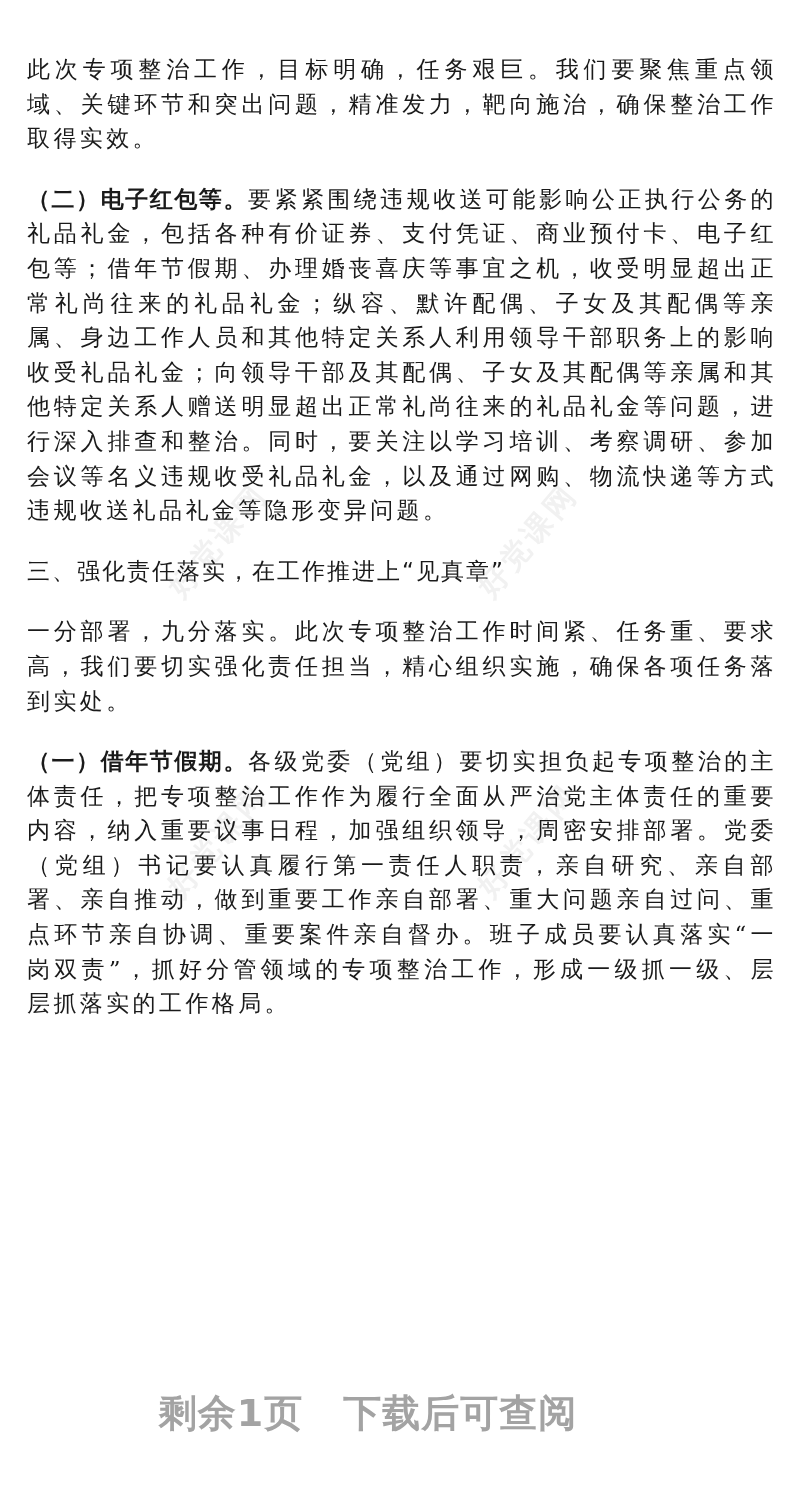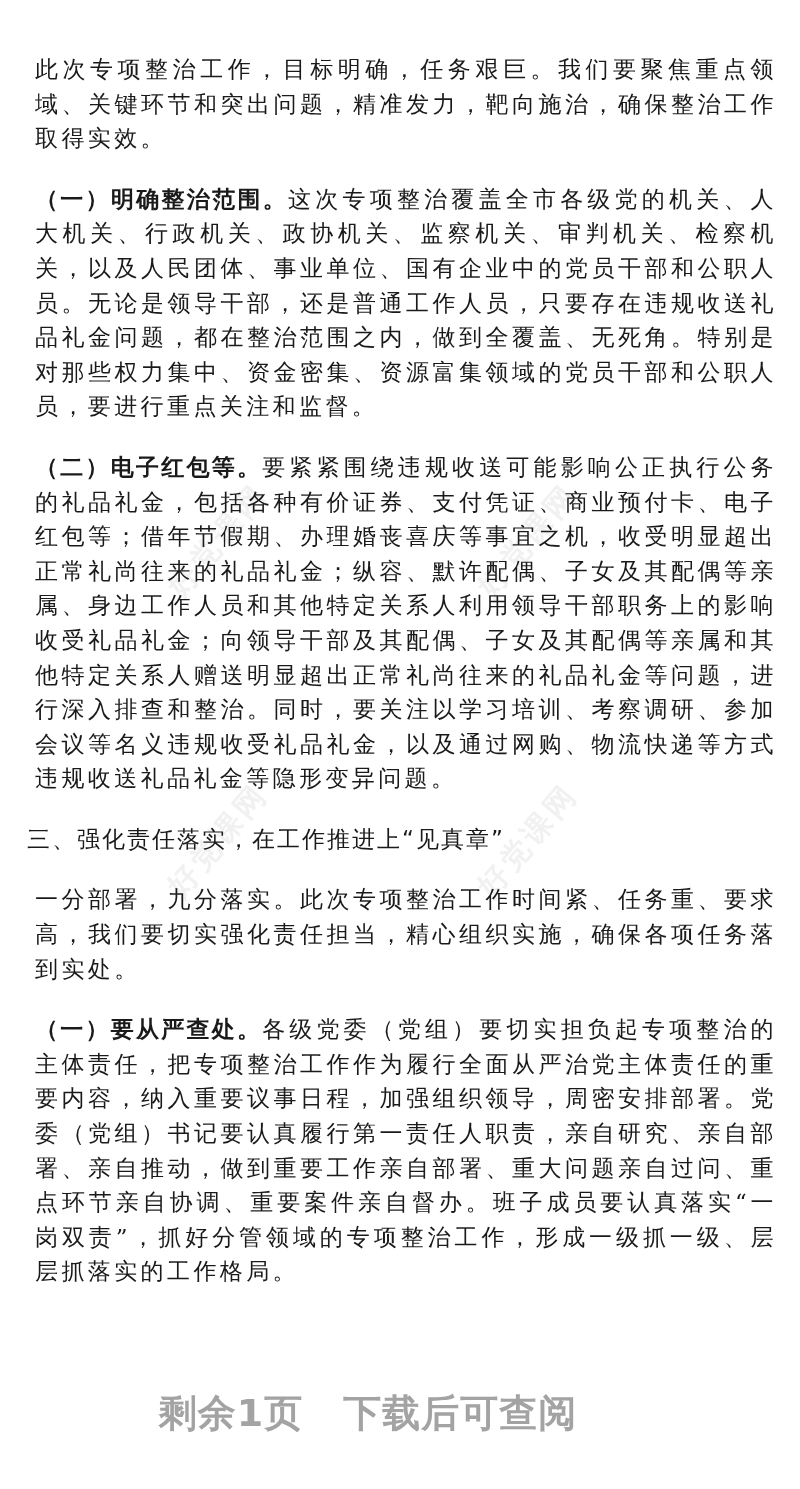--- a/index.html
+++ b/index.html
@@ -1,20 +1,20 @@
 <!DOCTYPE html>
 <html><head>
 <meta charset="utf-8">
 <style>
   html, body { margin: 0; padding: 0; background: #ffffff; }
   body { width: 800px; height: 1489px; position: relative; overflow: hidden;
          font-family: "DejaVu Serif", "Liberation Serif", serif; color: #1a1a1a; }
   .page { position: absolute; left: 27px; top: 52px; width: 750px; }
   .para { font-size: 23px; line-height: 34.6px; letter-spacing: 3.4px;
-          margin: 0 0 26px 8px; text-align: justify; text-justify: inter-character; }
+          margin: 0 0 26px 0; text-align: justify; text-justify: inter-character; }
   .para b { font-family: "DejaVu Sans", "Liberation Sans", sans-serif; font-weight: bold; letter-spacing: 1.5px; }
   .section-heading { font-size: 23px; line-height: 34.6px; letter-spacing: 2px;
           margin: 0 0 26px 0; font-family: "DejaVu Sans", "Liberation Sans", sans-serif; font-weight: 500; }
   .watermark { position: absolute; color: rgba(150,150,150,0.13); font-size: 30px; font-weight: bold;
                font-family: "DejaVu Sans", sans-serif; transform: rotate(-50deg); letter-spacing: 4px;
                pointer-events: none; white-space: nowrap; }
   .footer-note { position: absolute; left: 0; top: 1388px; width: 736px; text-align: center;
                  font-family: "DejaVu Sans", "Liberation Sans", sans-serif; font-weight: bold;
                  font-size: 38px; color: #a3a3a3; letter-spacing: 1px; }
   .footer-note span.gap { display: inline-block; width: 40px; }
@@ -22,23 +22,22 @@
 </head>
 <body>
 
 <div class="watermark" style="left:150px; top:520px;">好党课网</div>
 <div class="watermark" style="left:460px; top:520px;">好党课网</div>
 <div class="watermark" style="left:150px; top:820px;">好党课网</div>
 <div class="watermark" style="left:460px; top:820px;">好党课网</div>
 
 <div class="page">
   <p class="para"><span>此次专项整治工作，目标明确，任务艰巨。我们要聚焦重点领域、关键环节和突出问题，精准发力，靶向施治，确保整治工作取得实效。</span></p>
-  <p class="para"><b>（一）明确整治范围。</b><span>这次专项整治覆盖全市各级党的机关、人大机关、行政机关、政协机关、监察机关、审判机关、检察机关，以及人民团体、事业单位、国有企业中的党员干部和公职人员。无论是领导干部，还是普通工作人员，只要存在违规收送礼品礼金问题，都在整治范围之内，做到全覆盖、无死角。特别是对那些权力集中、资金密集、资源富集领域的党员干部和公职人员，要进行重点关注和监督。</span></p>
   <p class="para"><b>（二）电子红包等。</b><span>要紧紧围绕违规收送可能影响公正执行公务的礼品礼金，包括各种有价证券、支付凭证、商业预付卡、电子红包等；借年节假期、办理婚丧喜庆等事宜之机，收受明显超出正常礼尚往来的礼品礼金；纵容、默许配偶、子女及其配偶等亲属、身边工作人员和其他特定关系人利用领导干部职务上的影响收受礼品礼金；向领导干部及其配偶、子女及其配偶等亲属和其他特定关系人赠送明显超出正常礼尚往来的礼品礼金等问题，进行深入排查和整治。同时，要关注以学习培训、考察调研、参加会议等名义违规收受礼品礼金，以及通过网购、物流快递等方式违规收送礼品礼金等隐形变异问题。</span></p>
   <p class="section-heading">三、强化责任落实，在工作推进上“见真章”</p>
   <p class="para"><span>一分部署，九分落实。此次专项整治工作时间紧、任务重、要求高，我们要切实强化责任担当，精心组织实施，确保各项任务落到实处。</span></p>
-  <p class="para"><b>（一）要从严查处。</b><span>各级党委（党组）要切实担负起专项整治的主体责任，把专项整治工作作为履行全面从严治党主体责任的重要内容，纳入重要议事日程，加强组织领导，周密安排部署。党委（党组）书记要认真履行第一责任人职责，亲自研究、亲自部署、亲自推动，做到重要工作亲自部署、重大问题亲自过问、重点环节亲自协调、重要案件亲自督办。班子成员要认真落实“一岗双责”，抓好分管领域的专项整治工作，形成一级抓一级、层层抓落实的工作格局。</span></p>
+  <p class="para"><b>（一）借年节假期。</b><span>各级党委（党组）要切实担负起专项整治的主体责任，把专项整治工作作为履行全面从严治党主体责任的重要内容，纳入重要议事日程，加强组织领导，周密安排部署。党委（党组）书记要认真履行第一责任人职责，亲自研究、亲自部署、亲自推动，做到重要工作亲自部署、重大问题亲自过问、重点环节亲自协调、重要案件亲自督办。班子成员要认真落实“一岗双责”，抓好分管领域的专项整治工作，形成一级抓一级、层层抓落实的工作格局。</span></p>
 
 </div>
 
 <div class="footer-note">
   <span>剩余1页</span><span class="gap"></span><span>下载后可查阅</span>
 </div>
 
 </body></html>

